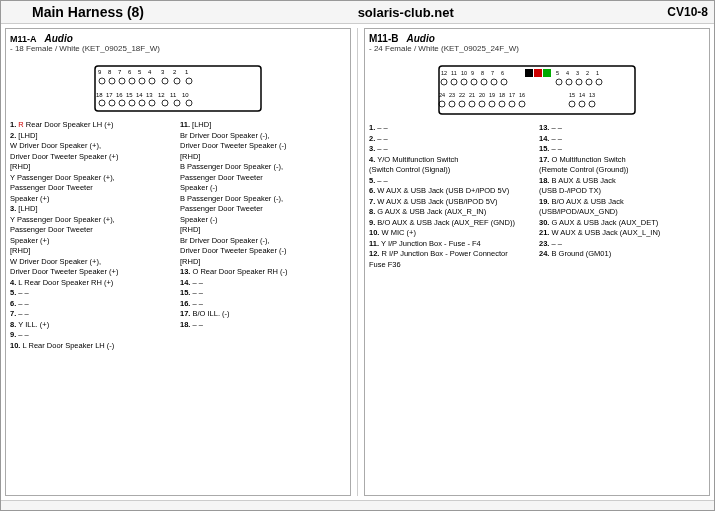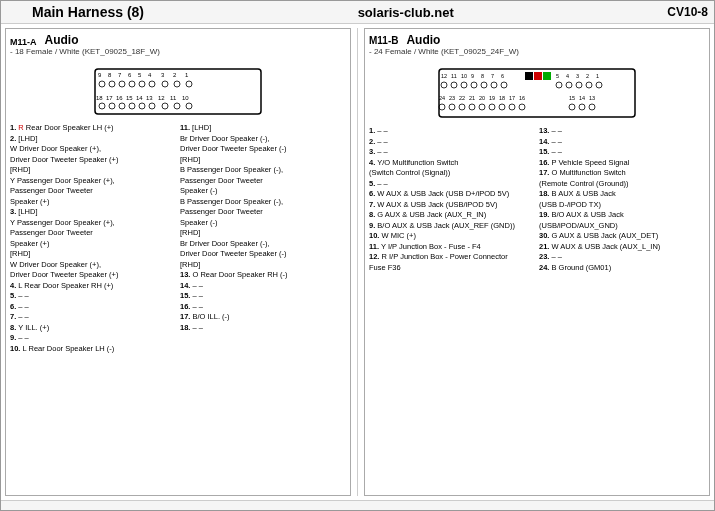--- a/index.html
+++ b/index.html
@@ -54,21 +54,22 @@
       border: 1px solid #aaa;
       padding: 4px;
     }
     .panel-header {
       display: flex;
       flex-direction: column;
       margin-bottom: 4px;
     }
     .panel-title {
       font-weight: bold;
-      font-size: 12px;
+      font-size: 10px;
+      font-style: italic;
     }
     .panel-subtitle {
       font-size: 8px;
       color: #333;
     }
     .connector-diagram {
       display: flex;
       justify-content: center;
       margin: 4px 0;
     }
@@ -300,21 +301,20 @@
           <div><b>9.</b> B/O  AUX &amp; USB Jack (AUX_REF (GND))</div>
           <div><b>10.</b> W  MIC (+)</div>
           <div><b>11.</b> Y  I/P Junction Box - Fuse - F4</div>
           <div><b>12.</b> R  I/P Junction Box - Power Connector</div>
           <div>          Fuse F36</div>
         </div>
         <div class="col-right" style="font-size:7.5px;line-height:1.4;">
           <div><b>13.</b> –  –</div>
           <div><b>14.</b> –  –</div>
           <div><b>15.</b> –  –</div>
-          <div><b>16.</b> P  Vehicle Speed Signal</div>
           <div><b>17.</b> O  Multifunction Switch</div>
           <div>          (Remote Control (Ground))</div>
           <div><b>18.</b> B  AUX &amp; USB Jack</div>
           <div>          (USB D-/iPOD TX)</div>
           <div><b>19.</b> B/O  AUX &amp; USB Jack</div>
           <div>          (USB/iPOD/AUX_GND)</div>
           <div><b>30.</b> G  AUX &amp; USB Jack (AUX_DET)</div>
           <div><b>21.</b> W  AUX &amp; USB Jack (AUX_L_IN)</div>
           <div><b>23.</b> –  –</div>
           <div><b>24.</b> B  Ground (GM01)</div>

